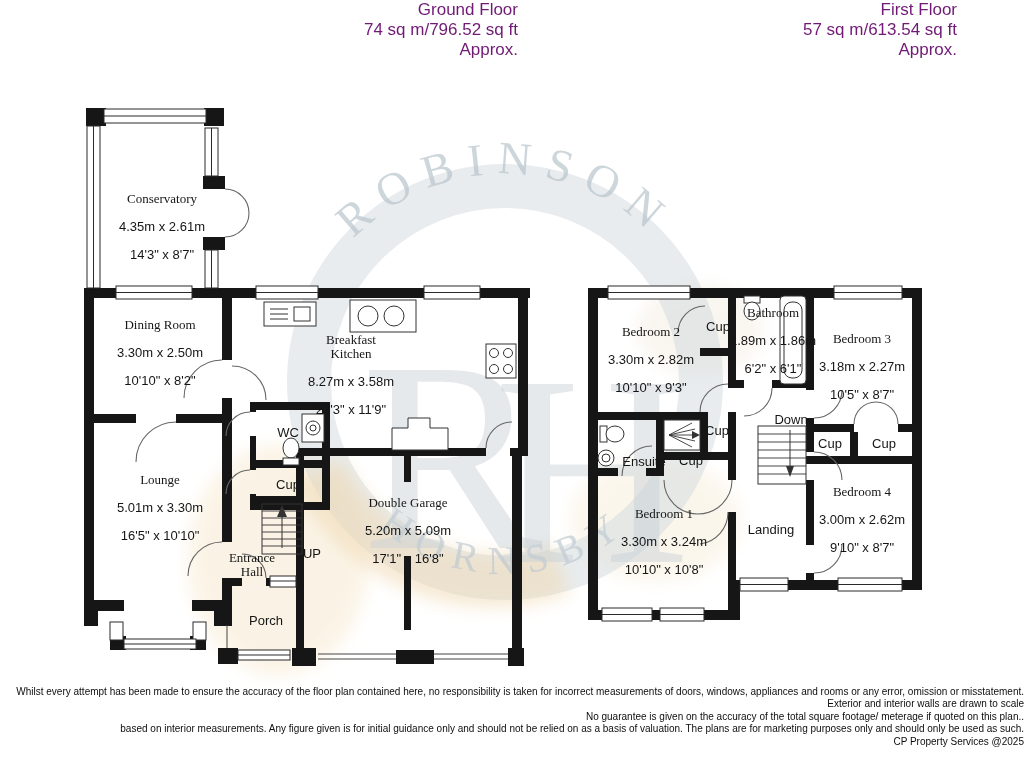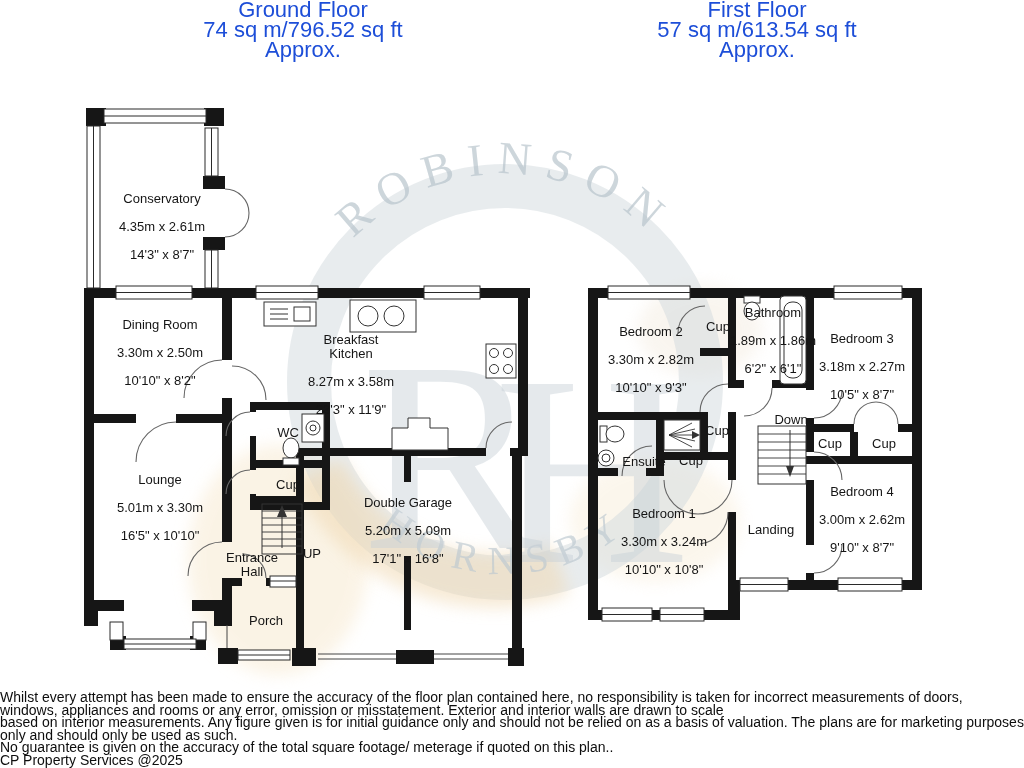--- a/index.html
+++ b/index.html
@@ -1,23 +1,23 @@
 <!DOCTYPE html>
 <html><head>
 <meta charset="utf-8">
 <style>
   html,body{margin:0;padding:0;background:#fff;}
   .page{position:relative;width:1024px;height:768px;background:#ffffff;overflow:hidden;
         font-family:"Liberation Sans",sans-serif;color:#151515;}
   svg.plan{position:absolute;left:0;top:0;}
-  .hdr{position:absolute;text-align:center;font-size:22px;line-height:20px;color:#1d4ed8;}
+  .hdr{position:absolute;text-align:right;font-size:17px;line-height:20px;color:#701a75;}
   .lbl{position:absolute;transform:translate(-50%,-50%);text-align:center;font-size:13px;
        line-height:1.08;white-space:pre-line;color:#151515;}
-  .lbl .nm{white-space:pre-line;}
-  .footer{position:absolute;left:0;right:0;bottom:2px;text-align:left;font-size:14px;
+  .lbl .nm{white-space:pre-line;font-family:Liberation Serif, serif;}
+  .footer{position:absolute;left:0;right:0;bottom:20px;text-align:right;font-size:10px;
           line-height:12.5px;color:#0d0d0d;}
 </style>
 </head>
 <body>
 
 <div class="page">
 
 <svg class="plan" width="1024" height="768" viewBox="0 0 1024 768">
   <defs>
     <filter id="soft" x="-50%" y="-50%" width="200%" height="200%">
@@ -317,18 +317,18 @@
   <div>Landing</div>
 </div>
 <div class="lbl" style="left:862px;top:520px;">
   <div class="nm">Bedroom 4</div>
   <div>3.00m x 2.62m</div>
   <div>9'10" x 8'7"</div>
 </div>
 
 <div class="footer">
   <div>Whilst every attempt has been made to ensure the accuracy of the floor plan contained here, no responsibility is taken for incorrect measurements of doors, windows, appliances and rooms or any error, omission or misstatement. Exterior and interior walls are drawn to scale</div>
+  <div>No guarantee is given on the accuracy of the total square footage/ meterage if quoted on this plan..</div>
   <div>based on interior measurements. Any figure given is for initial guidance only and should not be relied on as a basis of valuation. The plans are for marketing purposes only and should only be used as such.</div>
-  <div>No guarantee is given on the accuracy of the total square footage/ meterage if quoted on this plan..</div>
   <div>CP Property Services @2025</div>
 </div>
 
 </div>
 
 </body></html>

